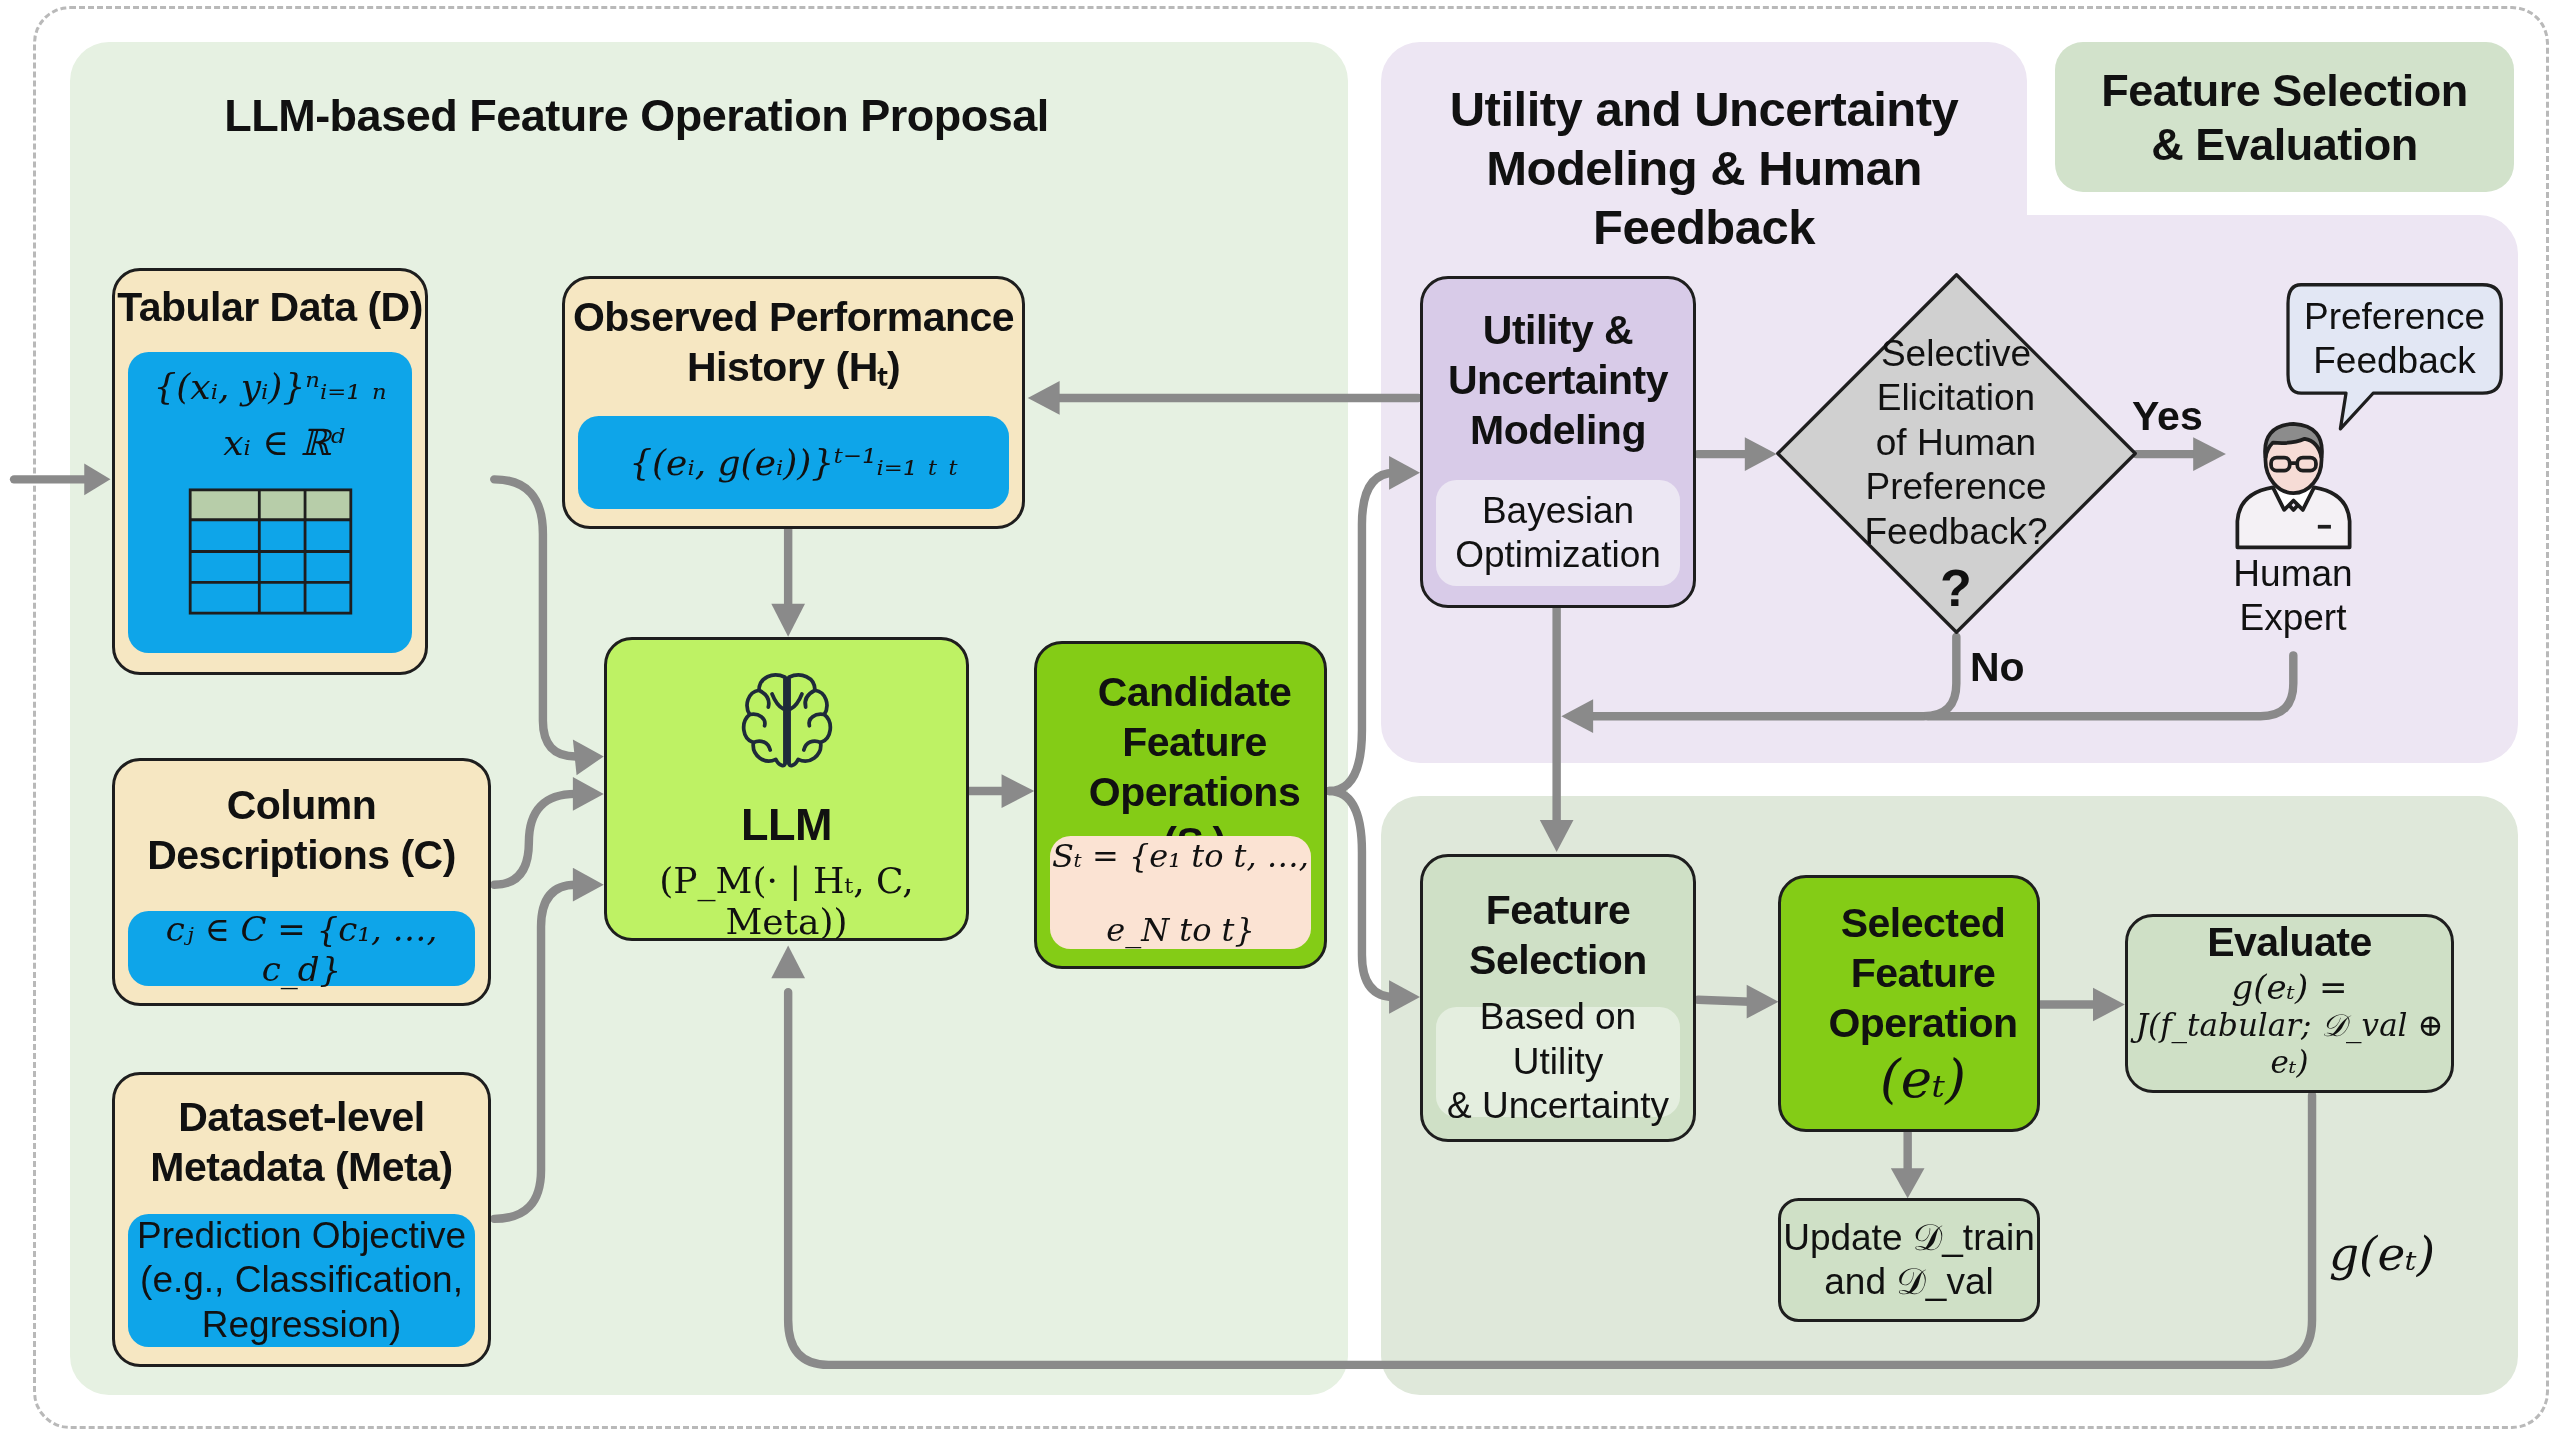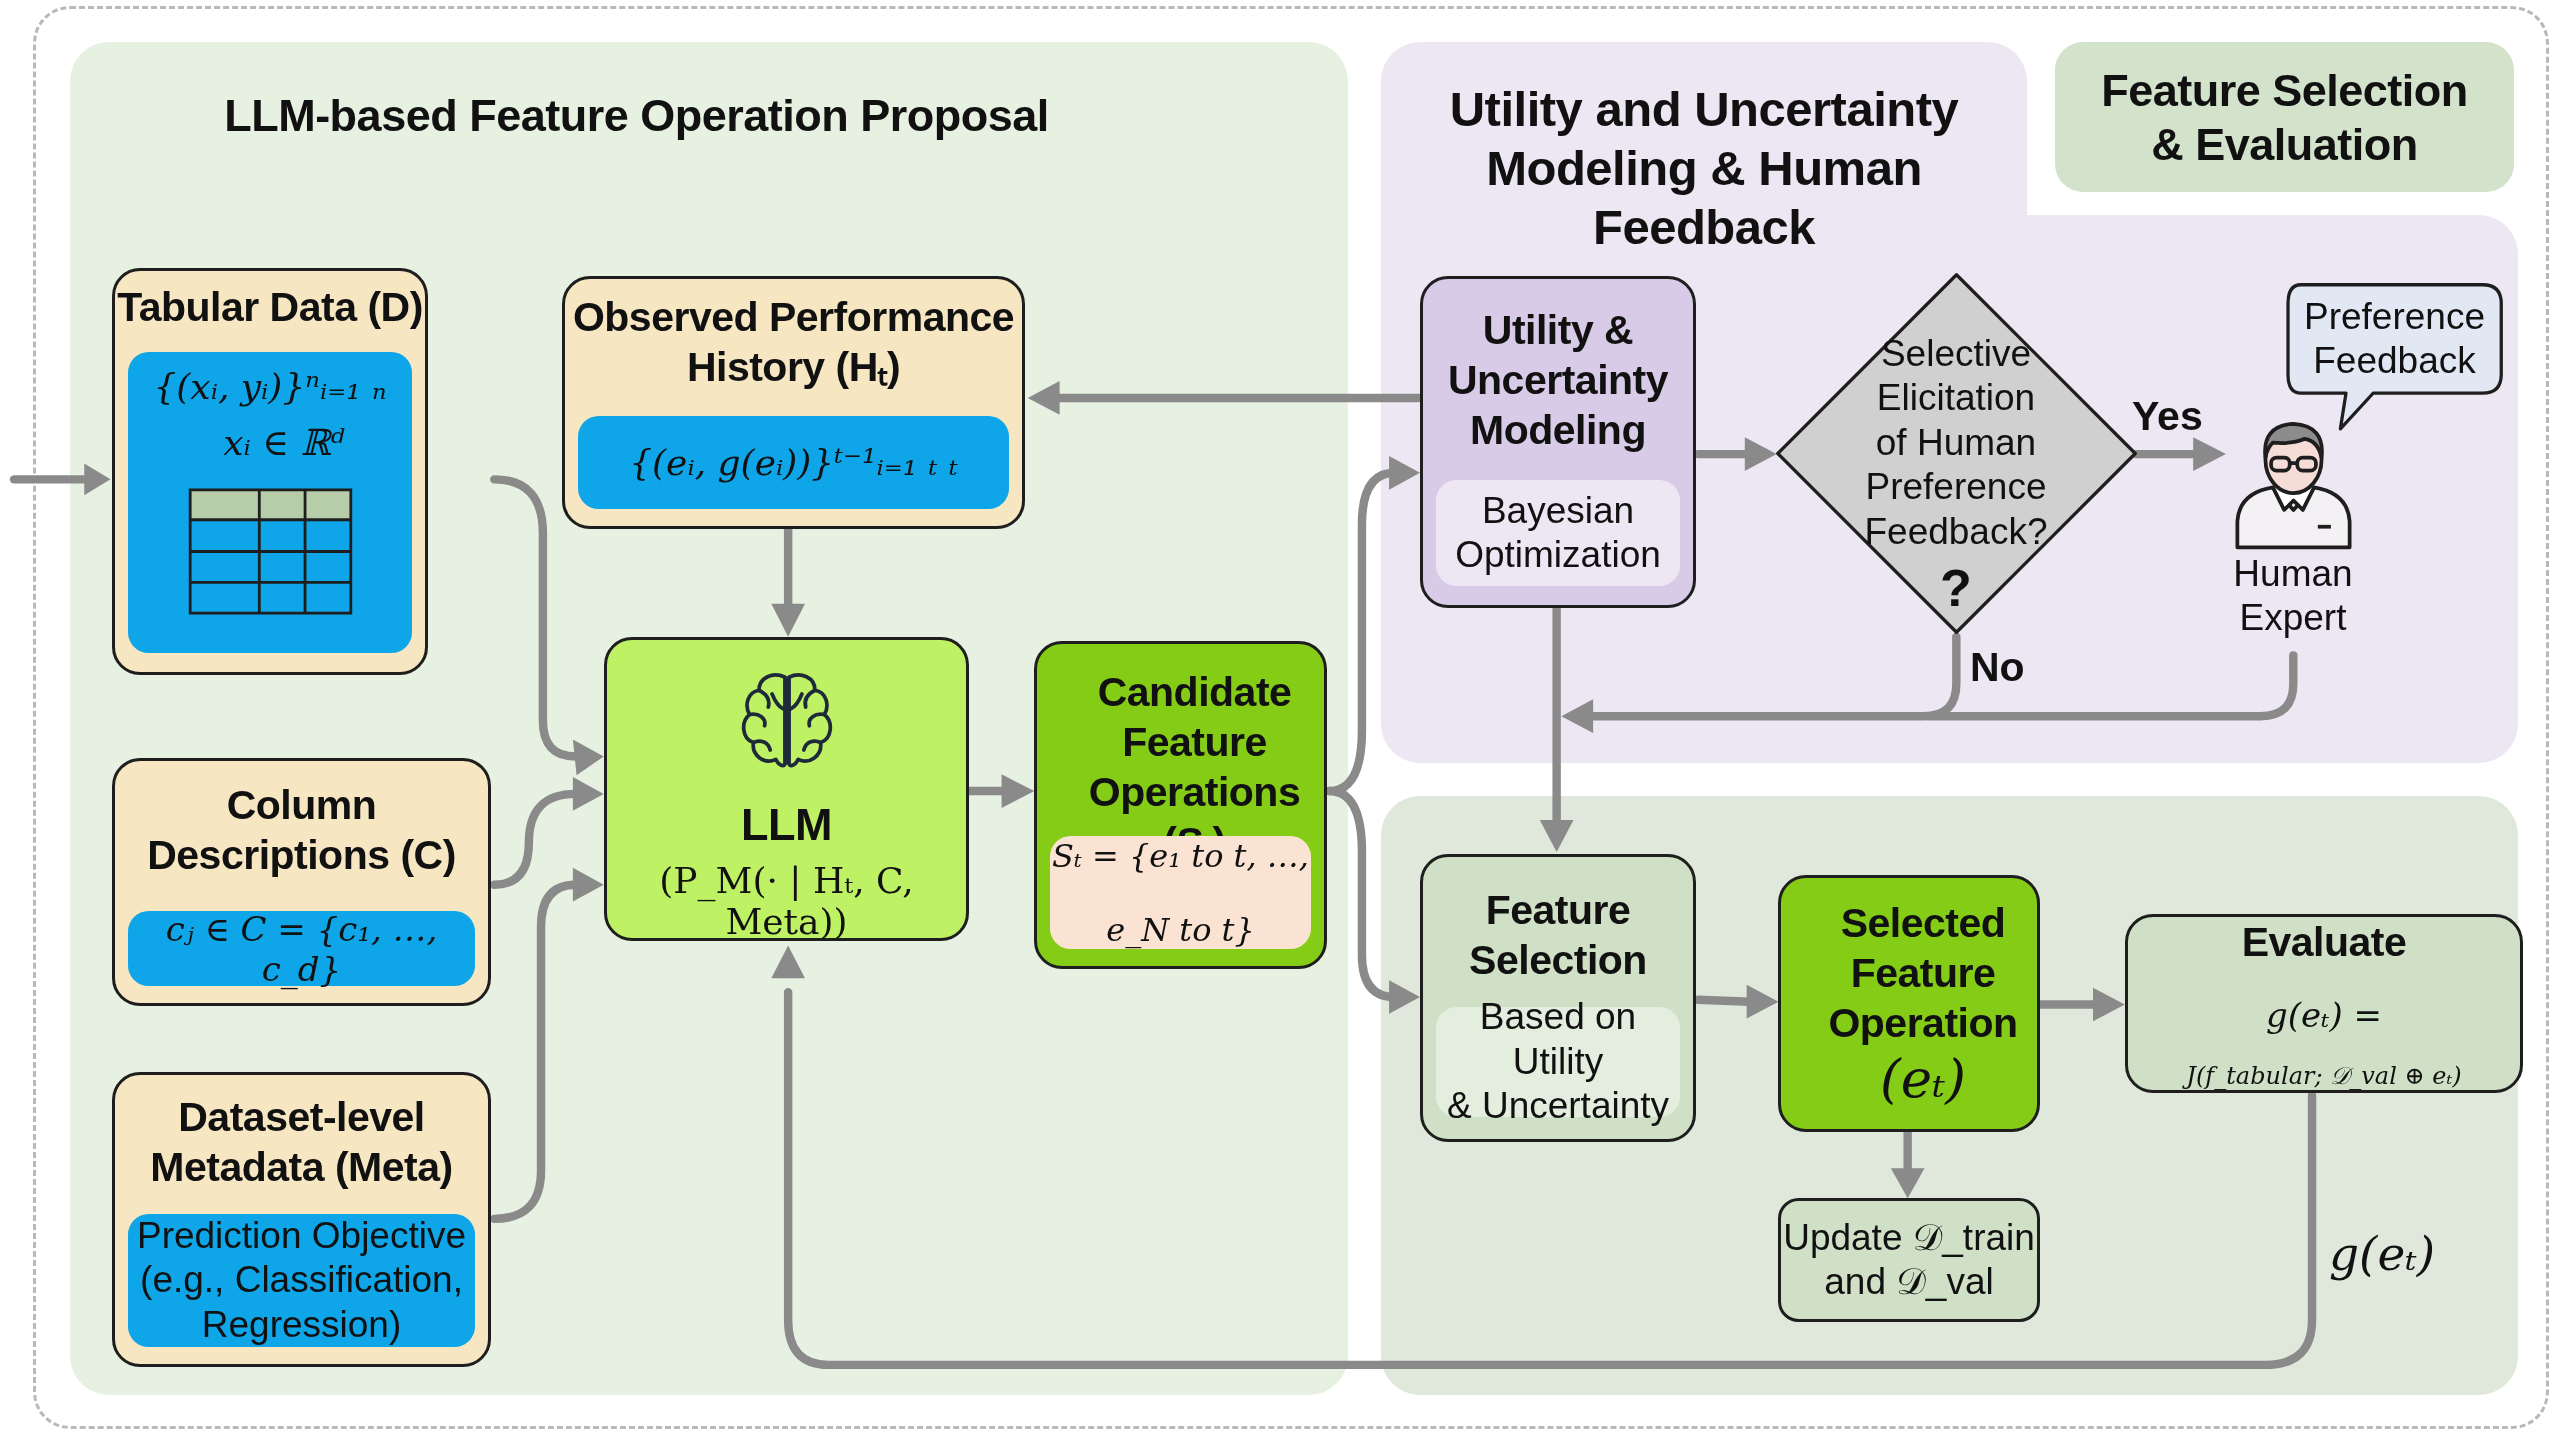--- a/index.html
+++ b/index.html
@@ -259,23 +259,23 @@
 
 <div class="abs box orange" style="left:1778px; top:875px; width:262px; height:257px; display:flex; flex-direction:column; justify-content:center;">
   <div class="btitle">
     <div>Selected</div>
     <div>Feature</div>
     <div>Operation</div>
   </div>
   <div class="math" style="font-size:53px;">(eₜ)</div>
 </div>
 
-<div class="abs box gbox" style="left:2125px; top:914px; width:398px; height:179px; display:flex; flex-direction:column; justify-content:space-between;">
+<div class="abs box gbox" style="left:2125px; top:914px; width:329px; height:179px; display:flex; flex-direction:column; justify-content:flex-start;">
   <div class="btitle">Evaluate</div>
   <div class="math" style="font-size:34px;">g(eₜ) =</div>
-  <div class="math" style="font-size:24px;">J(f_tabular; 𝒟_val ⊕ eₜ)</div>
+  <div class="math" style="font-size:31px;">J(f_tabular; 𝒟_val ⊕ eₜ)</div>
 </div>
 
 <div class="abs box gbox" style="left:1778px; top:1198px; width:262px; height:124px; display:flex; flex-direction:column; justify-content:center; border-radius:20.6px;">
   <div class="body-t">Update 𝒟_train</div>
   <div class="body-t">and 𝒟_val</div>
 </div>
 
 
 </body></html>

